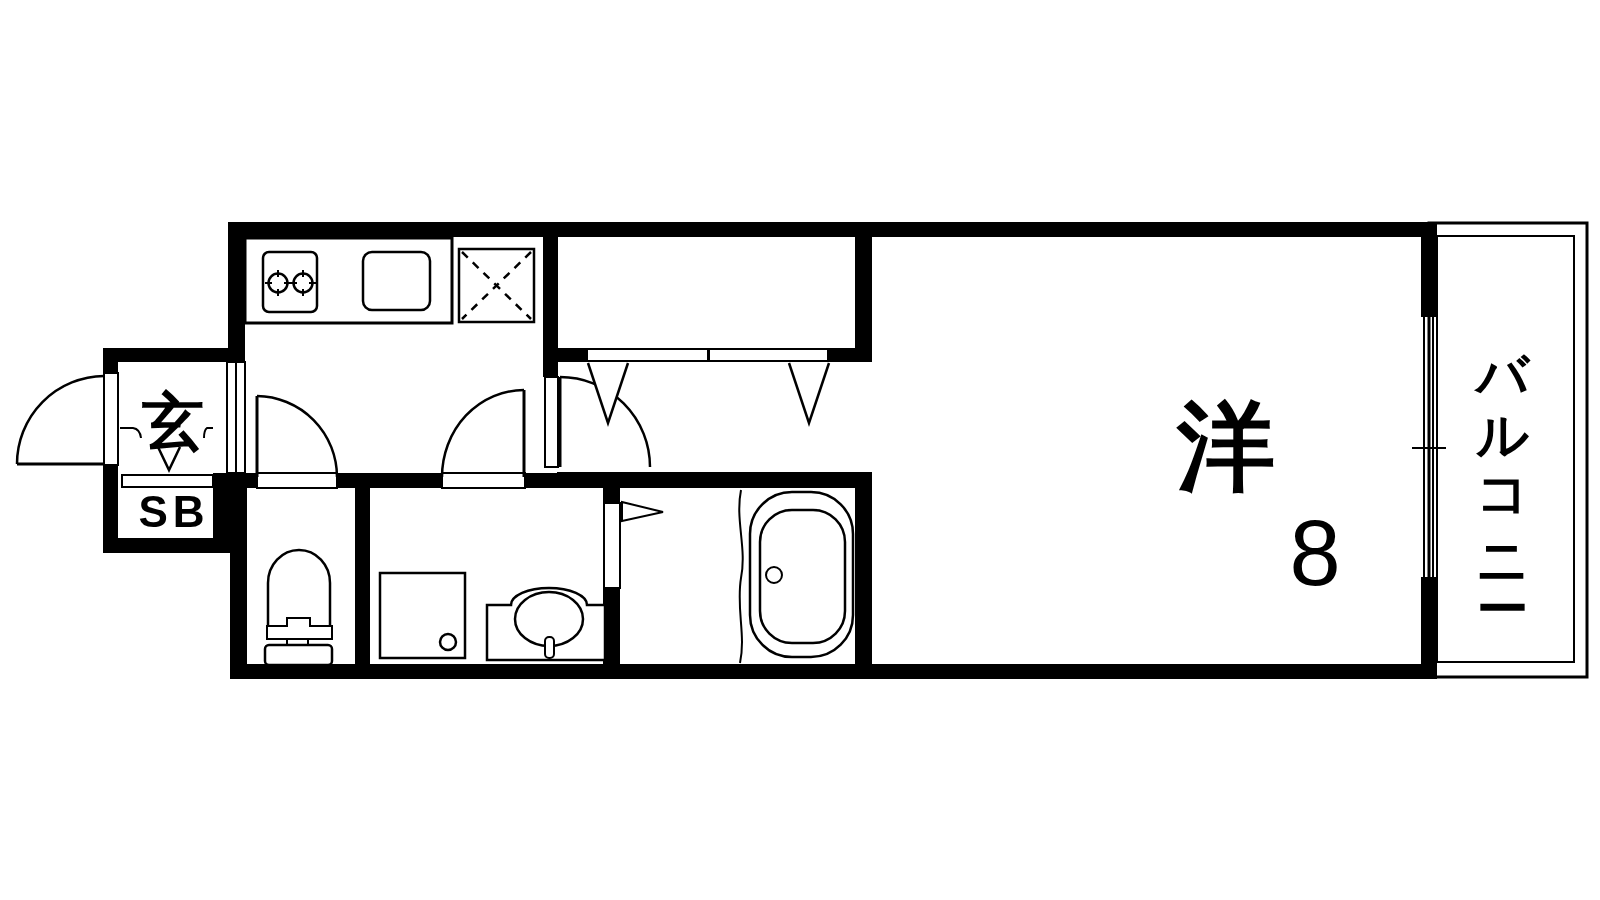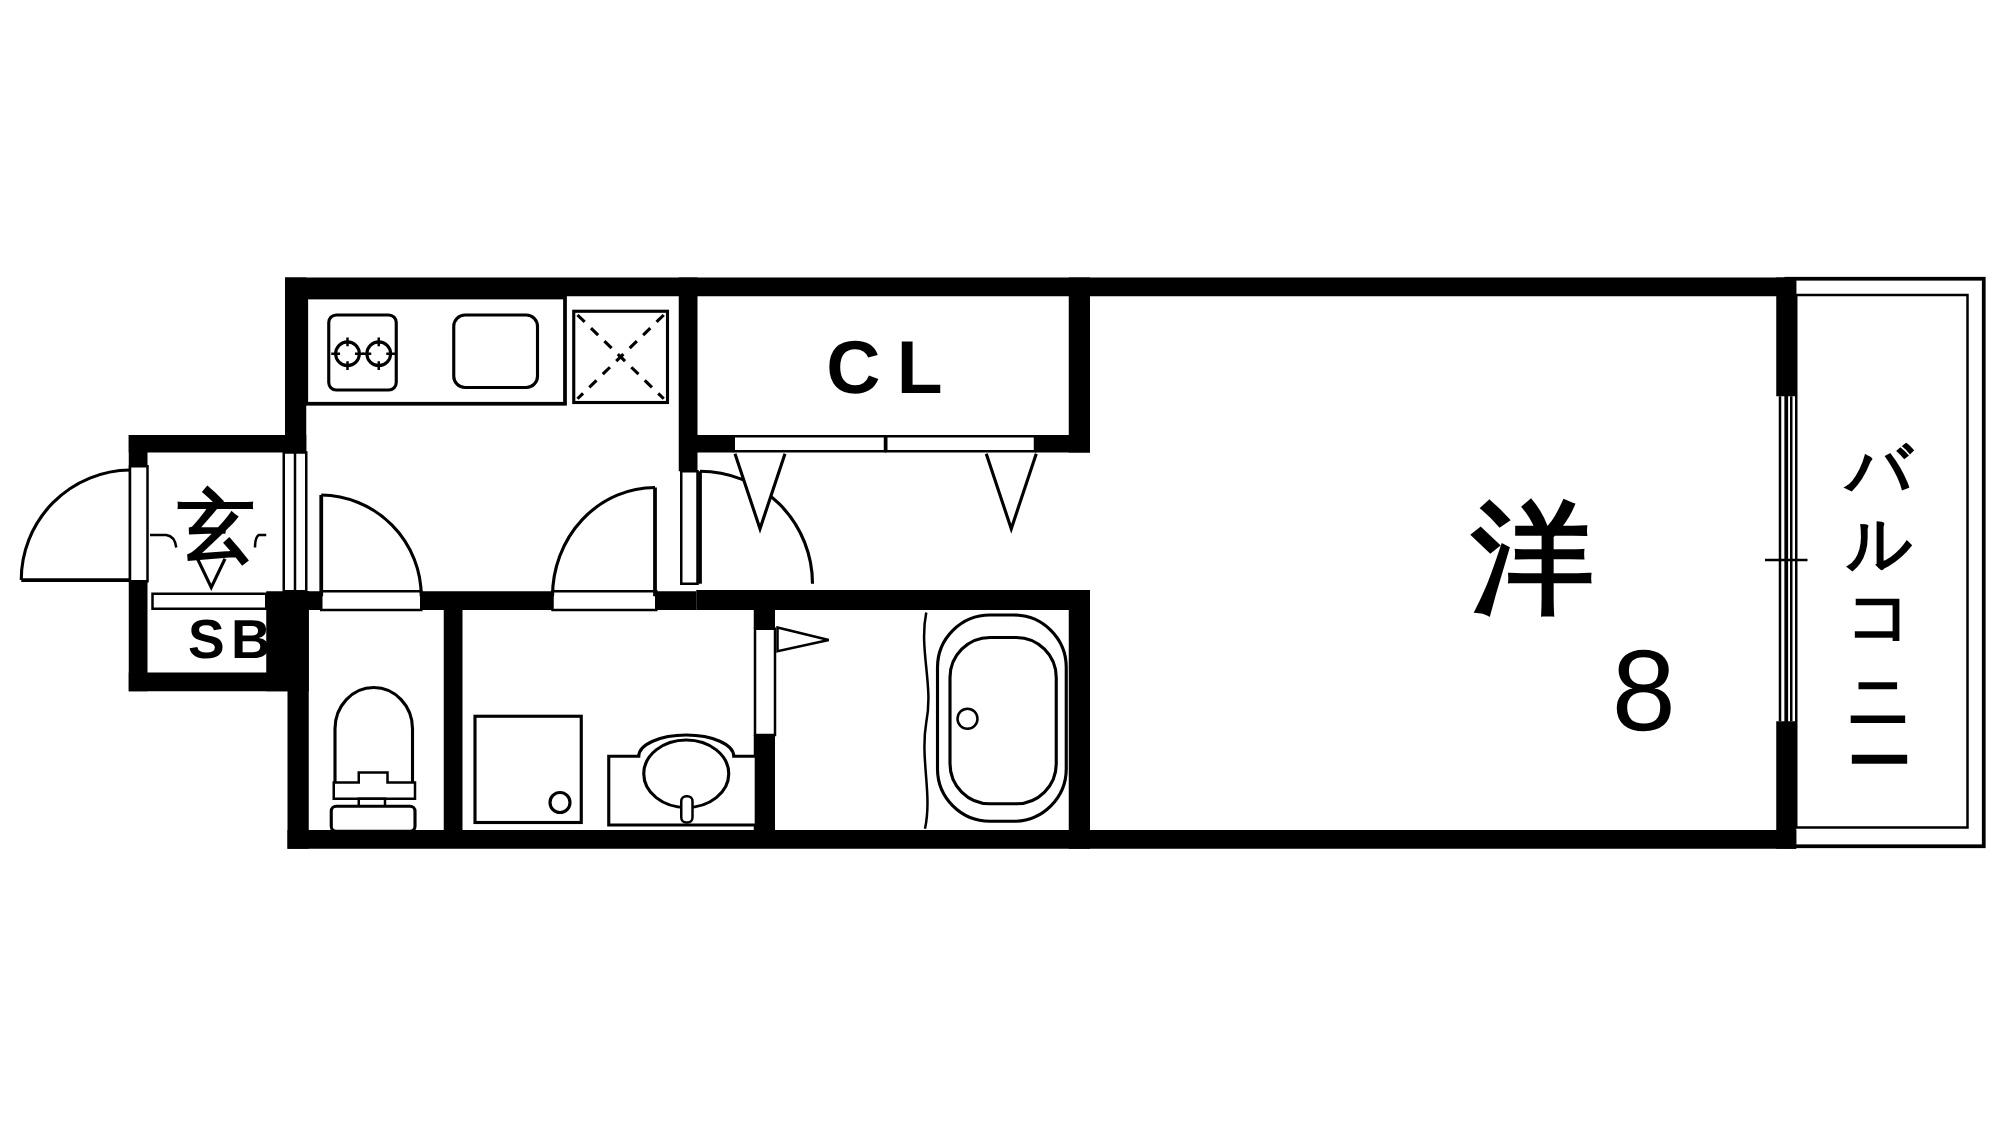--- a/index.html
+++ b/index.html
@@ -6,21 +6,21 @@
   .floorplan{
     position:relative;width:1600px;height:900px;background:#ffffff;overflow:hidden;
     font-family:"Liberation Sans","DejaVu Sans",sans-serif;
   }
   .floorplan svg{position:absolute;left:0;top:0;}
   .label{
     position:absolute;transform:translate(-50%,-50%);color:#000;
     white-space:nowrap;line-height:1;user-select:none;
   }
   .lbl-genkan{left:173px;top:422px;font-size:62px;font-weight:bold;}
-  .lbl-sb{left:186px;top:512px;font-size:44px;font-weight:bold;letter-spacing:5px;}
+  .lbl-sb{left:174px;top:512px;font-size:44px;font-weight:bold;letter-spacing:5px;}
   .lbl-cl{left:714px;top:294px;font-size:60px;font-weight:bold;letter-spacing:13px;}
   .lbl-room{left:1226px;top:446px;font-size:98px;font-weight:bold;}
   .lbl-size{left:1315px;top:553px;font-size:92px;font-weight:normal;}
   .lbl-balcony{
     left:1503px;top:452px;font-size:52px;font-weight:bold;
     writing-mode:vertical-rl;text-orientation:upright;letter-spacing:7px;
   }
 </style>
 </head>
 <body>
@@ -156,17 +156,16 @@
     </g>
 
     <g fill="none" stroke="#000">
       <rect x="1429" y="223" width="158" height="454" stroke-width="3"></rect>
       <rect x="1437" y="236" width="137" height="426" stroke-width="2"></rect>
     </g>
   </svg>
 
   <div class="label lbl-genkan">玄</div>
   <div class="label lbl-sb">SB</div>
-  <div class="label lbl-cl">CL</div>
   <div class="label lbl-room">洋</div>
   <div class="label lbl-size">8</div>
   <div class="label lbl-balcony">バルコニー</div>
 </div>
 
 </body></html>

